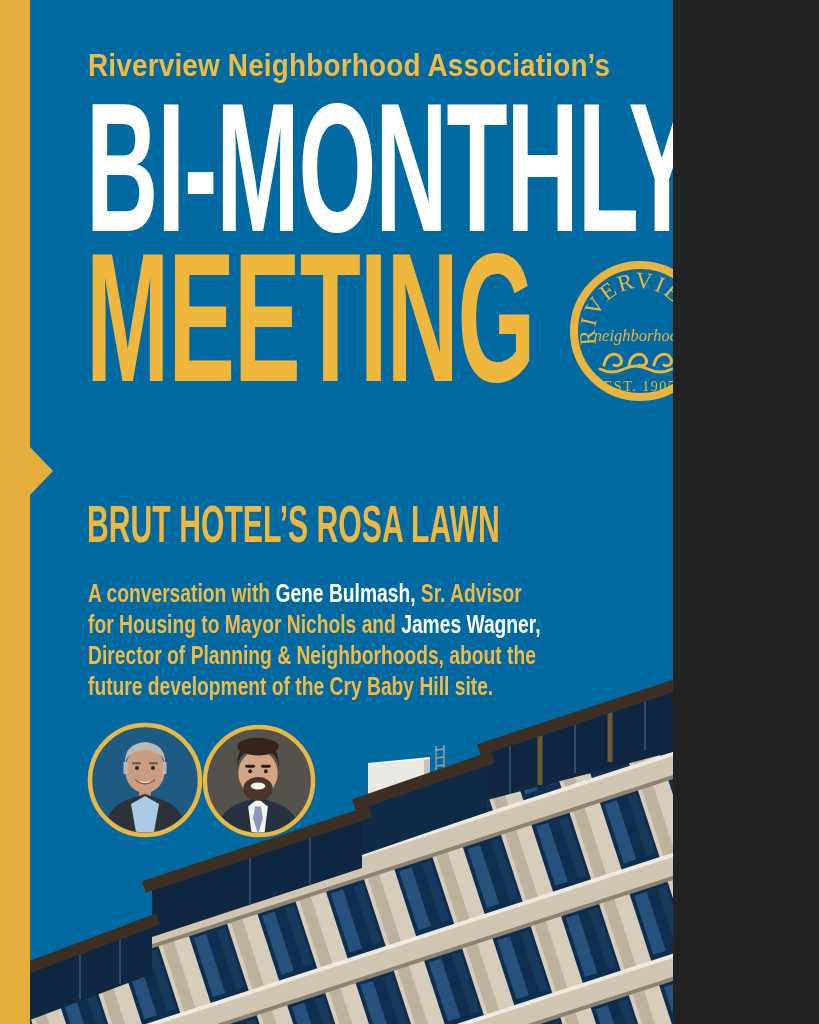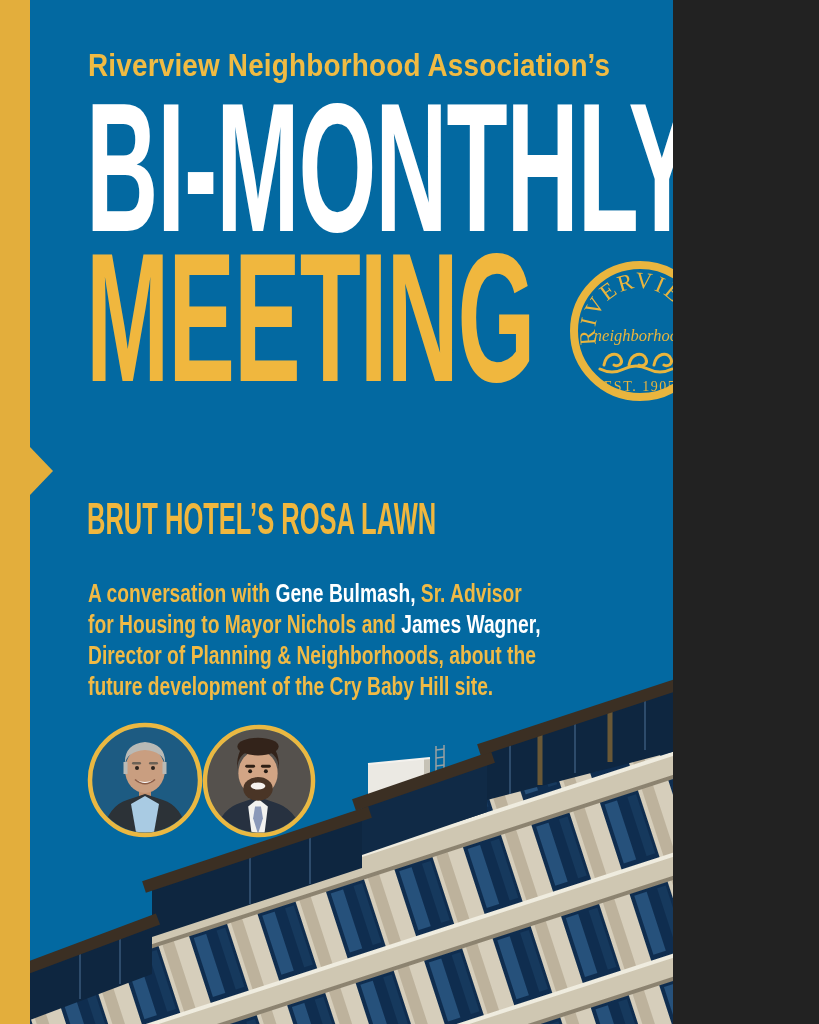--- a/index.html
+++ b/index.html
@@ -13,21 +13,21 @@
     border-top:24px solid transparent;border-bottom:24px solid transparent;border-left:23px solid #e3ae3c;}
   .tagline{position:absolute;left:88px;top:48px;font-size:31px;font-weight:700;color:#f0bb43;
     transform:scaleX(.9);transform-origin:0 0;white-space:nowrap;letter-spacing:.2px;}
   .cond{display:inline-block;font-weight:700;line-height:1;white-space:nowrap;transform-origin:0 0;}
   .title{position:absolute;left:86px;font-size:183px;letter-spacing:-2px;}
   .title1{top:76px;color:#ffffff;transform:scaleX(.547);}
   .title2{top:226px;color:#f0b73e;transform:scaleX(.547);}
   .date-line{position:absolute;left:87px;top:430px;font-size:59px;color:#ffffff;}
   .date-line .cond{transform:scaleX(.63);}
   .bullet{display:inline-block;color:#f0b73e;font-size:50px;margin:0 20px;transform:translateY(-5px);}
-  .venue-line{position:absolute;left:87px;top:494px;font-size:44px;color:#f0b73e;}
+  .venue-line{position:absolute;left:87px;top:494px;font-size:52px;color:#f0b73e;}
   .venue-line .cond{transform:scaleX(.58);letter-spacing:0;}
   .desc{position:absolute;left:88px;top:578px;width:720px;font-size:26px;line-height:31px;
     font-weight:700;white-space:pre-line;transform:scaleX(.74);transform-origin:0 0;letter-spacing:0;}
   .seg-gold{color:#f0ba45;}
   .seg-white{color:#ffffff;}
   .logo{position:absolute;left:566px;top:257px;width:148px;height:148px;}
   .portrait{position:absolute;}
   .portrait.p1{left:87px;top:722px;width:116px;height:116px;}
   .portrait.p2{left:202px;top:724px;width:114px;height:114px;}
   .building{position:absolute;left:0;top:594px;width:819px;height:430px;}

